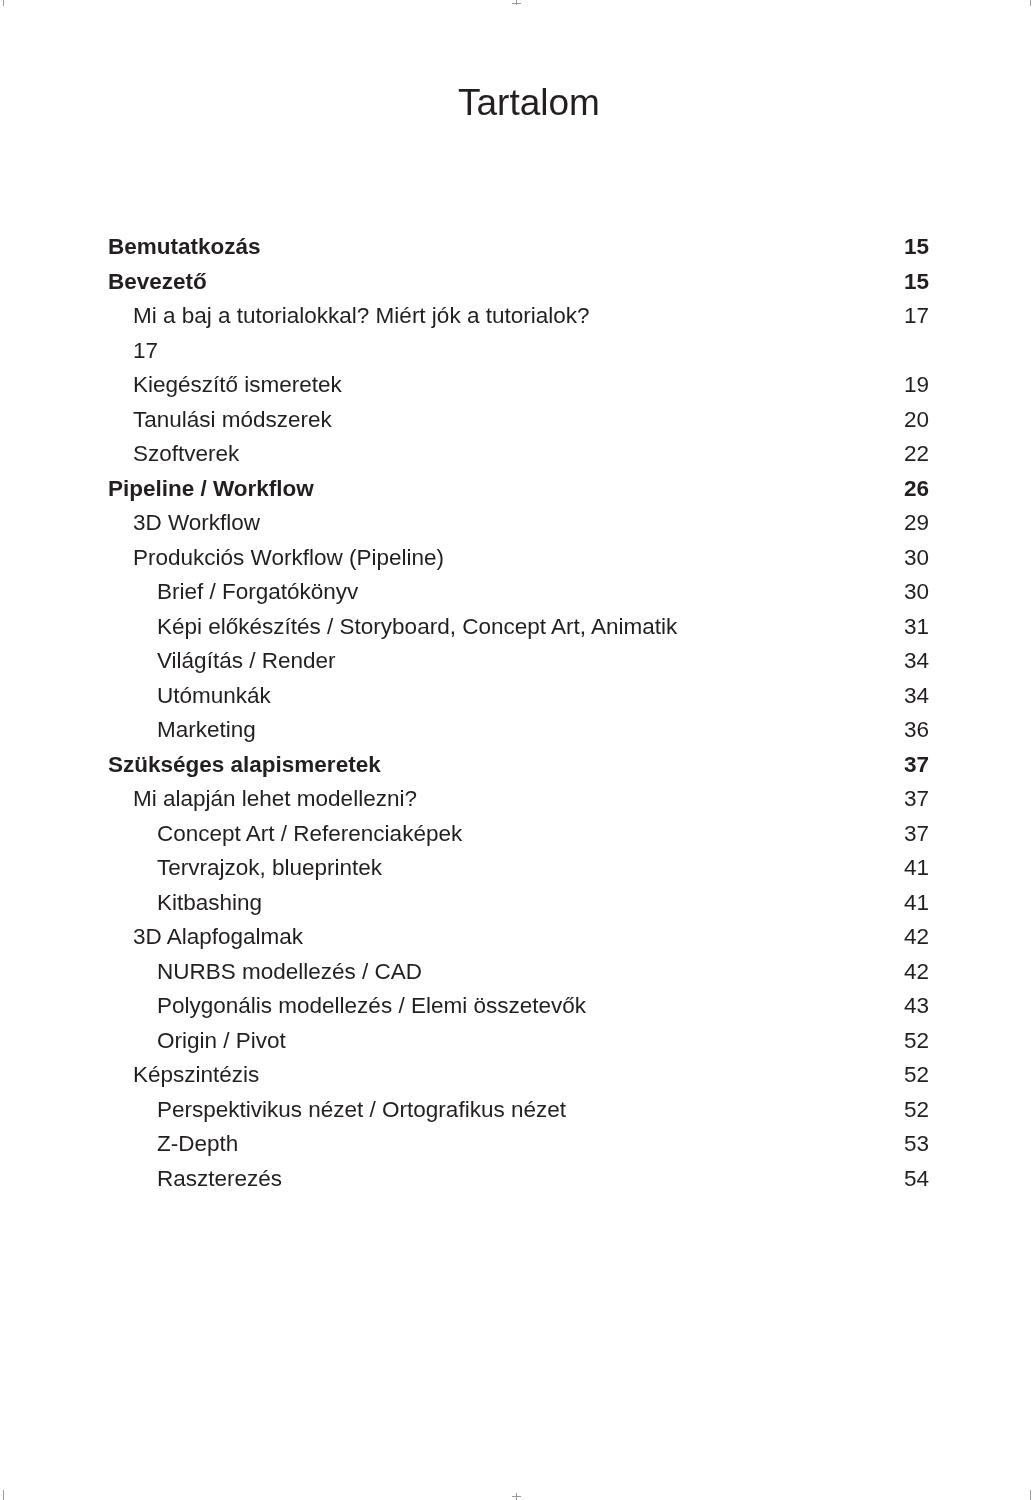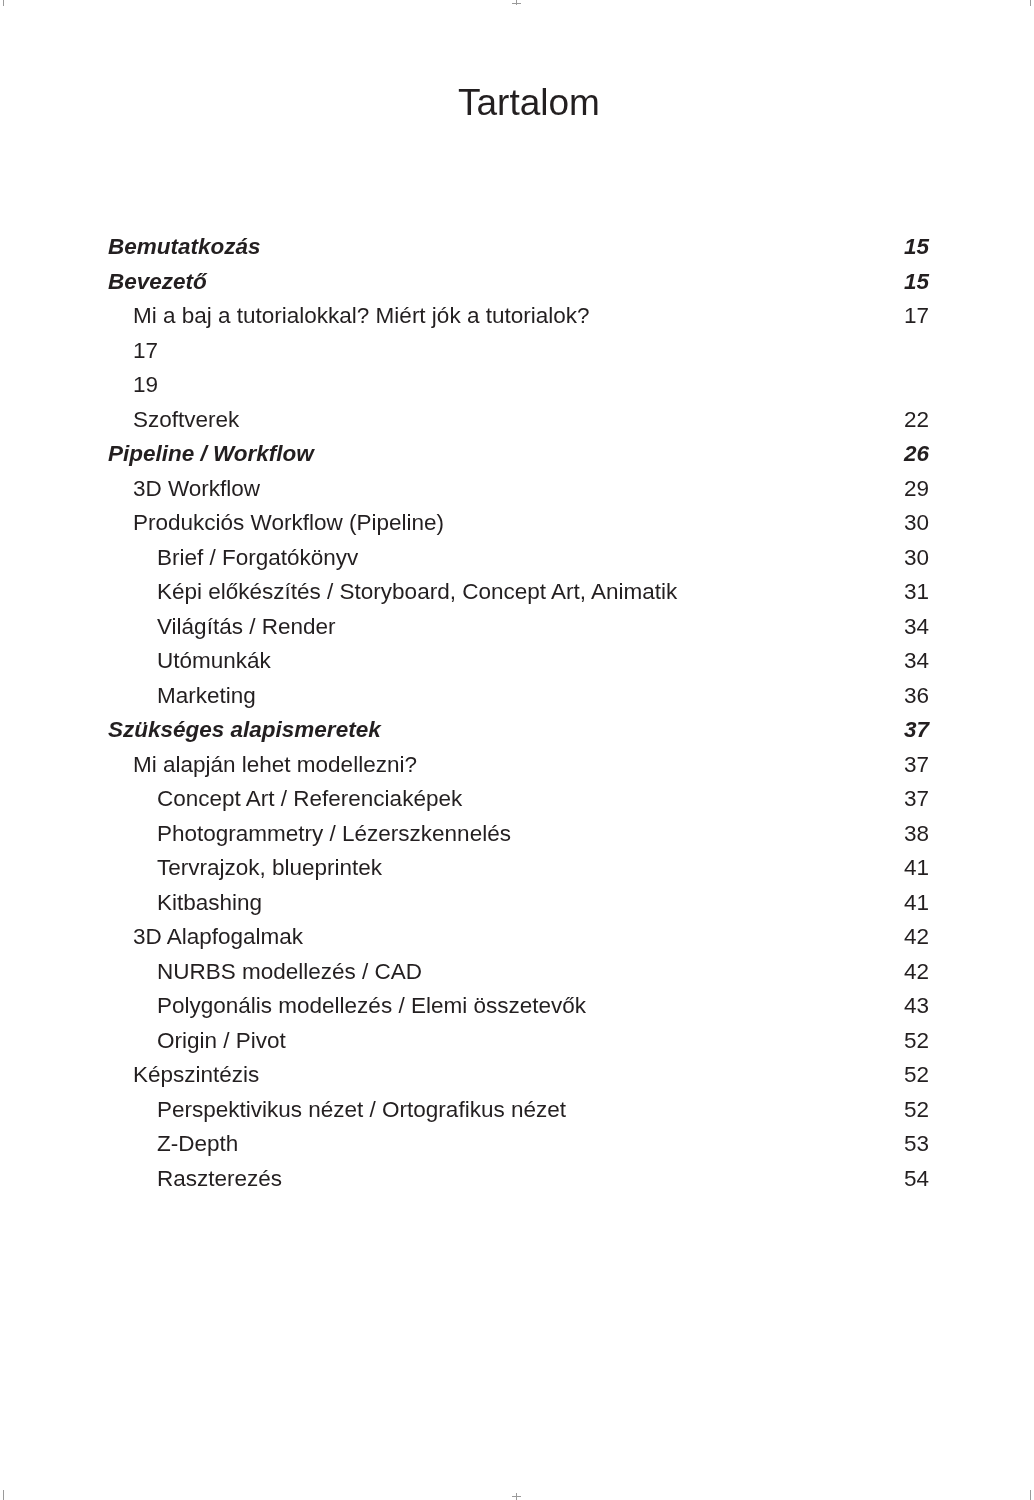--- a/index.html
+++ b/index.html
@@ -51,21 +51,21 @@
     }
     .toc-entry {
       display: flex;
       justify-content: space-between;
       align-items: baseline;
       height: 34.5px;
       line-height: 34.5px;
       font-size: 22.5px;
       white-space: nowrap;
     }
-    .toc-entry.level-1 { font-weight: bold; padding-left: 0; font-style: italic; }
+    .toc-entry.level-1 { font-weight: bold; padding-left: 0; }
     .toc-entry.level-2 { padding-left: 25px; }
     .toc-entry.level-3 { padding-left: 49px; }
     .toc-page { text-align: left; min-width: 40px; }
   </style>
 </head>
 <body>
 
 <div class="crop-mark crop-top-v"></div>
 <div class="crop-mark crop-top-h"></div>
 <div class="crop-mark crop-bot-v"></div>
@@ -87,21 +87,26 @@
     <span class="toc-page">15</span>
   </li>
     <li class="toc-entry level-2">
     <span class="toc-title">Mi a baj a tutorialokkal? Miért jók a tutorialok?</span>
     <span class="toc-page">17</span>
   </li>
     <li class="toc-entry level-2">
     <span class="toc-page">17</span>
   </li>
     <li class="toc-entry level-2">
+    <span class="toc-title">Kiegészítő ismeretek</span>
     <span class="toc-page">19</span>
+  </li>
+    <li class="toc-entry level-2">
+    <span class="toc-title">Tanulási módszerek</span>
+    <span class="toc-page">20</span>
   </li>
     <li class="toc-entry level-2">
     <span class="toc-title">Szoftverek</span>
     <span class="toc-page">22</span>
   </li>
     <li class="toc-entry level-1">
     <span class="toc-title">Pipeline / Workflow</span>
     <span class="toc-page">26</span>
   </li>
     <li class="toc-entry level-2">
@@ -138,24 +143,20 @@
   </li>
     <li class="toc-entry level-2">
     <span class="toc-title">Mi alapján lehet modellezni?</span>
     <span class="toc-page">37</span>
   </li>
     <li class="toc-entry level-3">
     <span class="toc-title">Concept Art / Referenciaképek</span>
     <span class="toc-page">37</span>
   </li>
     <li class="toc-entry level-3">
-    <span class="toc-title">Photogrammetry / Lézerszkennelés</span>
-    <span class="toc-page">38</span>
-  </li>
-    <li class="toc-entry level-3">
     <span class="toc-title">Tervrajzok, blueprintek</span>
     <span class="toc-page">41</span>
   </li>
     <li class="toc-entry level-3">
     <span class="toc-title">Kitbashing</span>
     <span class="toc-page">41</span>
   </li>
     <li class="toc-entry level-2">
     <span class="toc-title">3D Alapfogalmak</span>
     <span class="toc-page">42</span>

